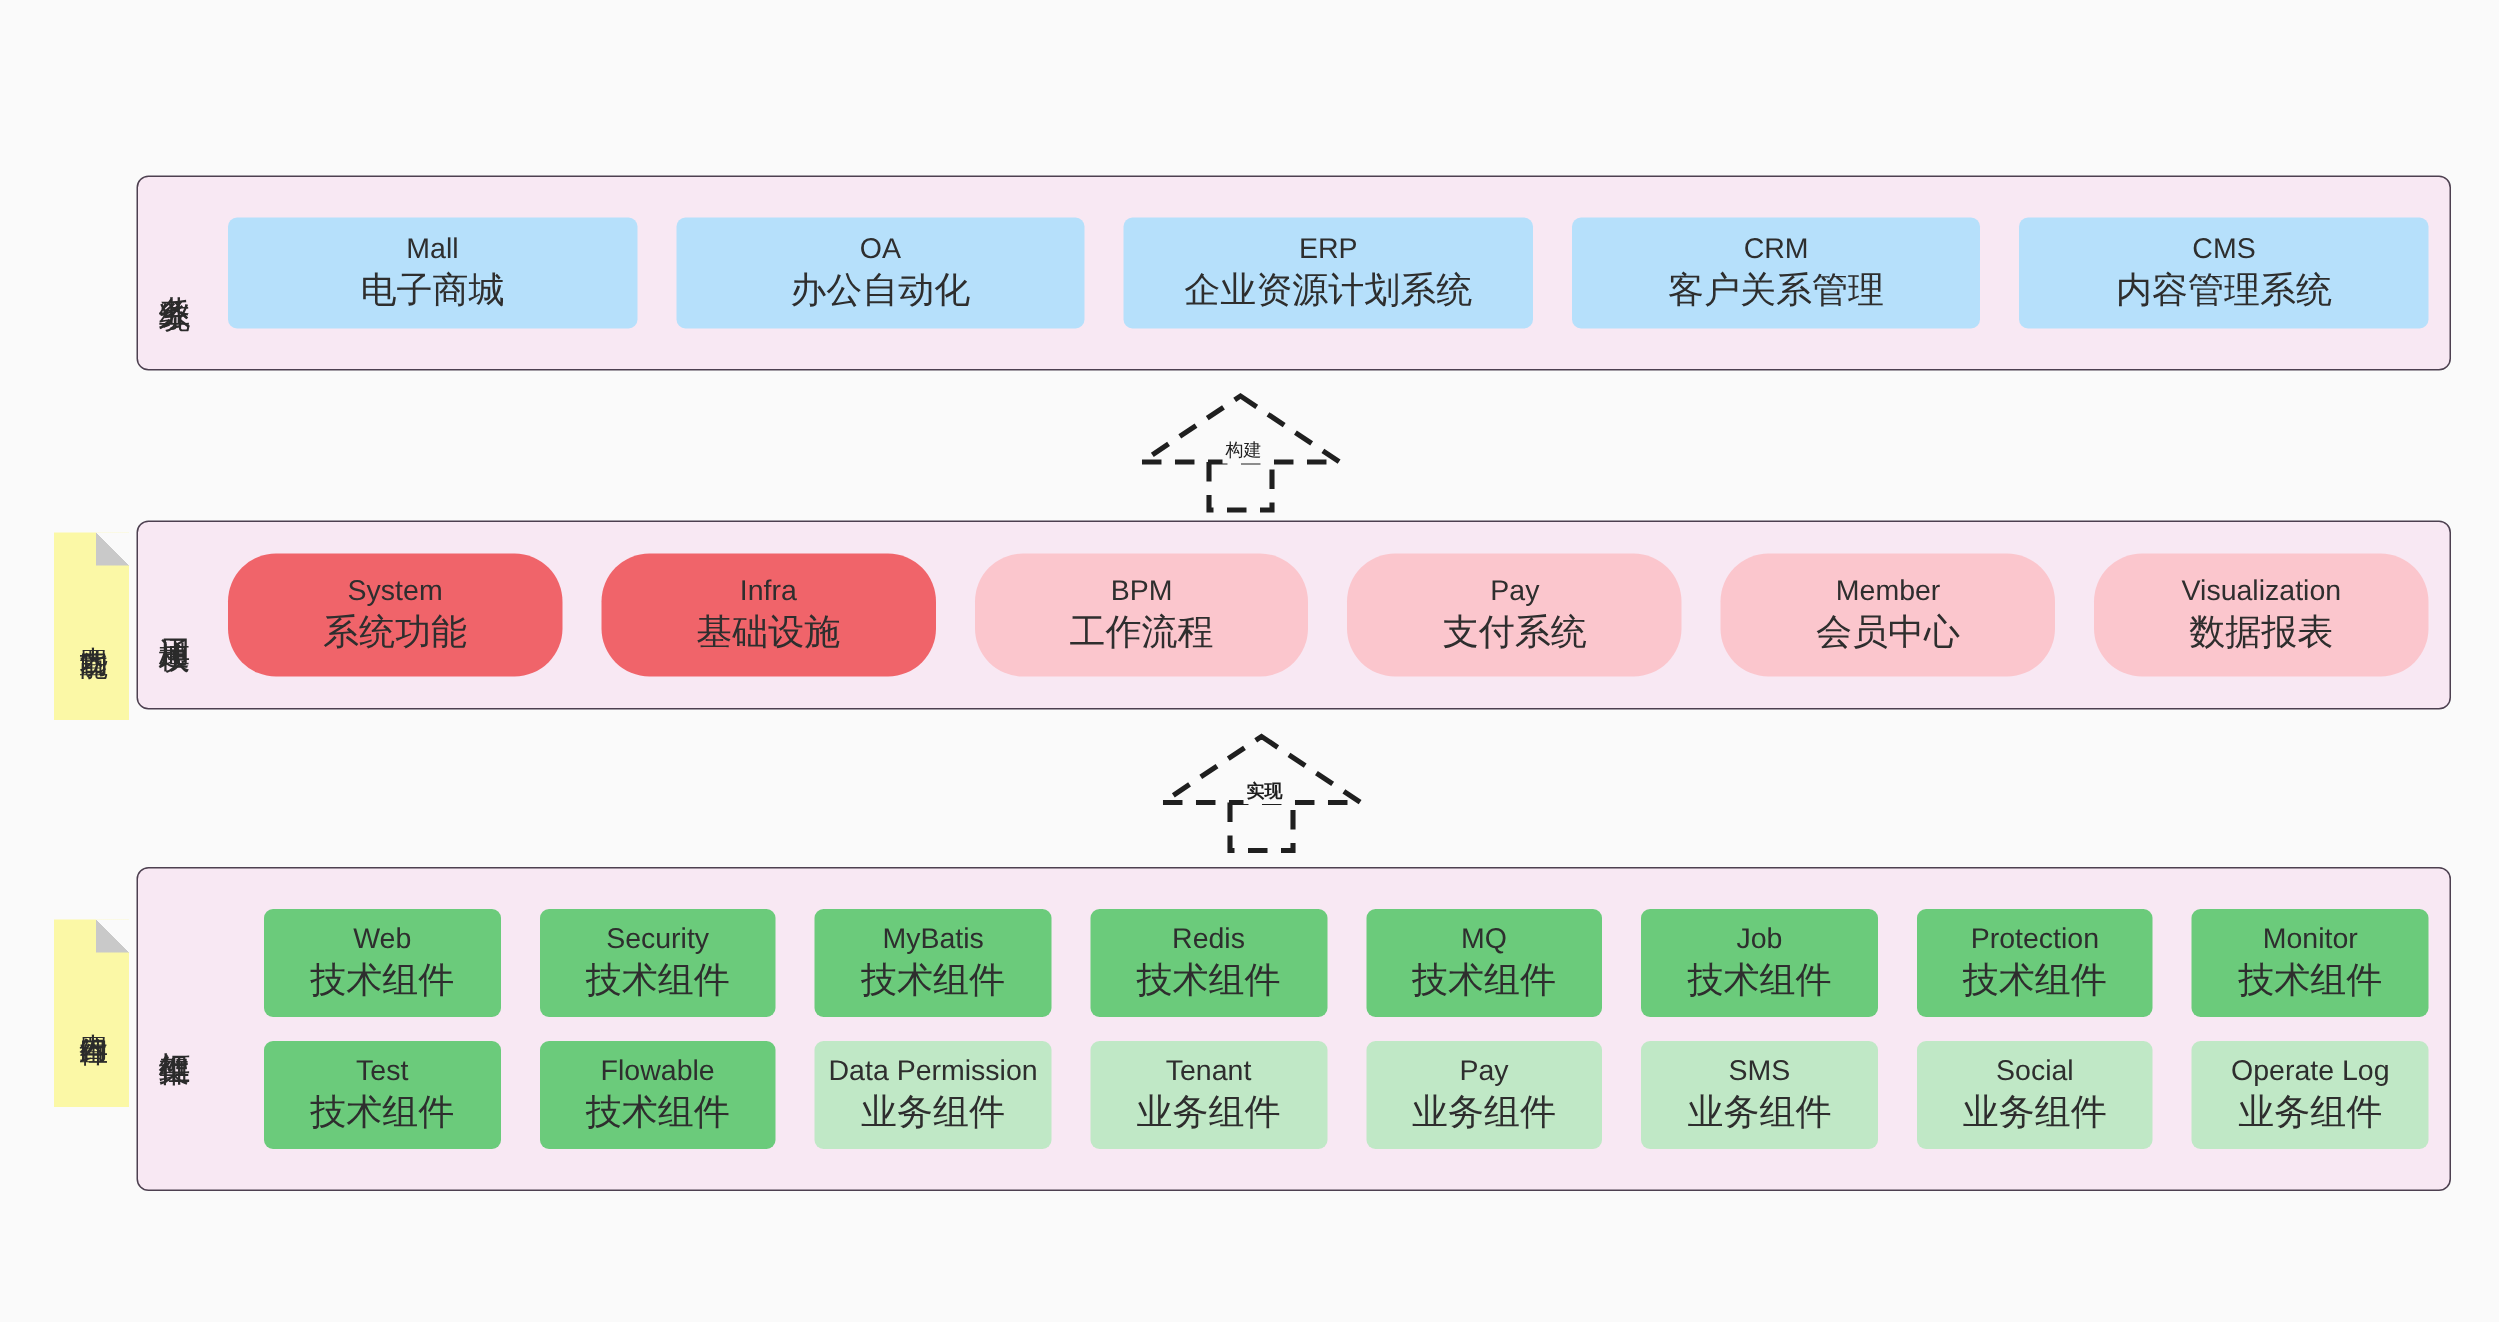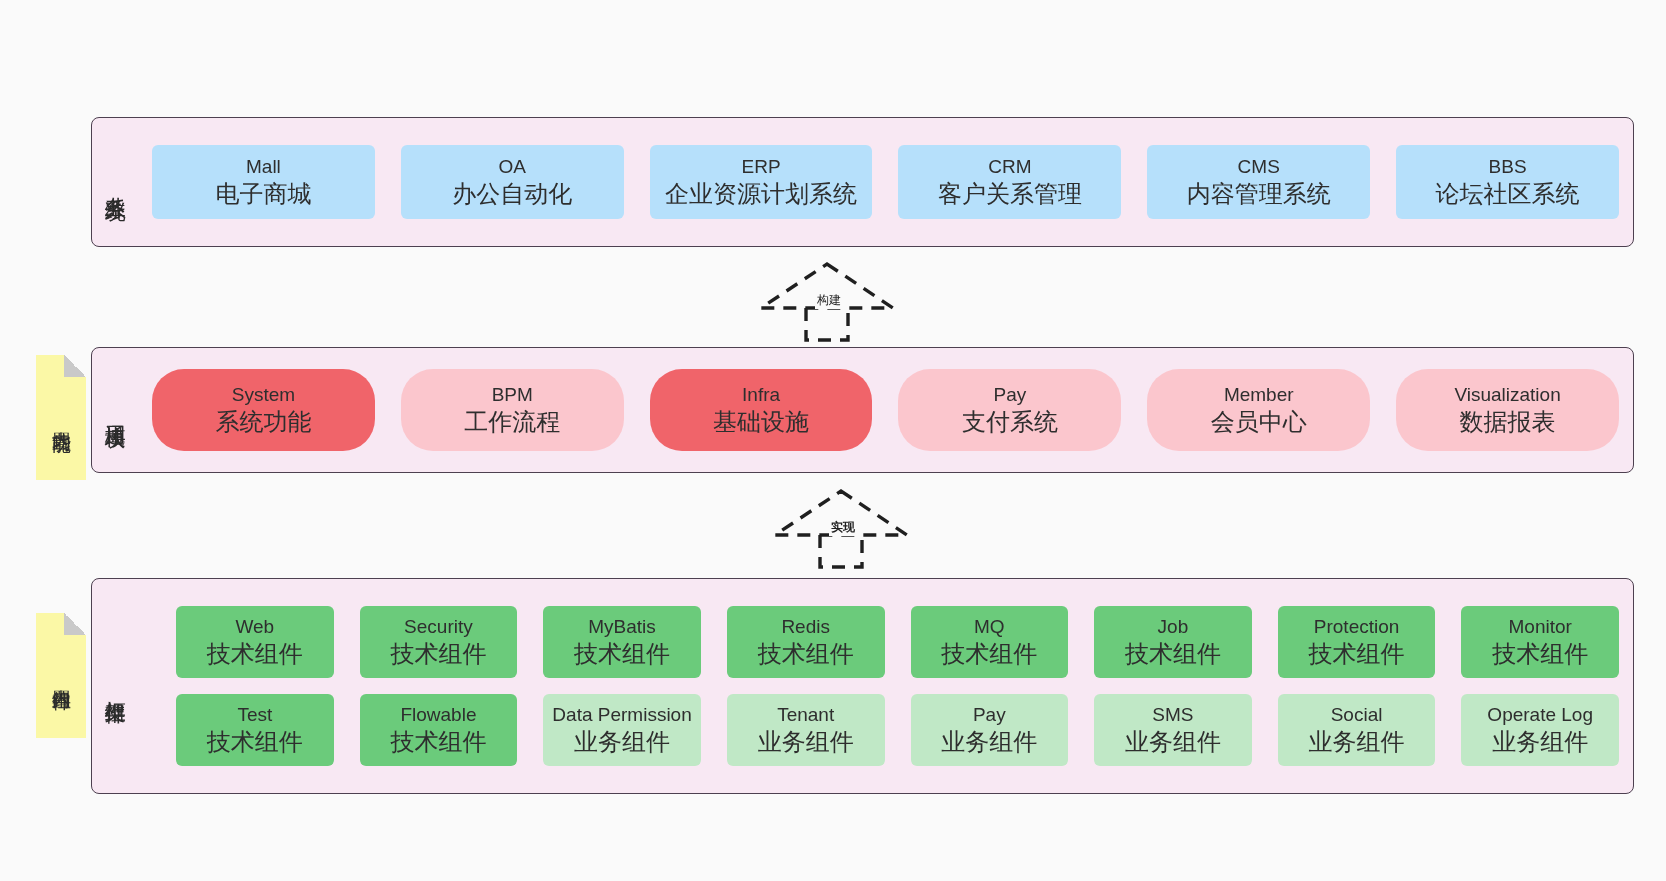--- a/index.html
+++ b/index.html
@@ -144,24 +144,20 @@
             <div class="t2">企业资源计划系统</div>
           </div>
           <div class="card c-blue h-biz">
             <div class="t1">CRM</div>
             <div class="t2">客户关系管理</div>
           </div>
           <div class="card c-blue h-biz">
             <div class="t1">CMS</div>
             <div class="t2">内容管理系统</div>
           </div>
-          <div class="card c-blue h-biz">
-            <div class="t1">BBS</div>
-            <div class="t2">论坛社区系统</div>
-          </div>
         </div>
     </div>
   </div>
 
   <div class="conn" style="left:757px; top:262px; width:140px; height:80px;">
     <svg width="140" height="80" viewBox="0 0 140 80">
       <path d="M70 2 L136 46 L4 46 Z" fill="none" stroke="#1f1f1f" stroke-width="3.4" stroke-dasharray="13 9" stroke-linejoin="miter"></path>
       <path d="M49 46 L49 78 L91 78 L91 46" fill="none" stroke="#1f1f1f" stroke-width="3.4" stroke-dasharray="13 9"></path>
     </svg>
     <span class="conn-label" style="left:58px; top:30px;">构建</span>
@@ -172,27 +168,27 @@
   </div>
 
   <div class="layer" id="layer-module" style="left:91px; top:347px; width:1543px; height:126px;">
     <div class="layer-title">通用模块</div>
     <div class="layer-body">
       <div class="row" id="mod-row">
           <div class="card c-red h-mod">
             <div class="t1">System</div>
             <div class="t2">系统功能</div>
           </div>
-          <div class="card c-pink h-mod">
-            <div class="t1">BPM</div>
-            <div class="t2">工作流程</div>
-          </div>
           <div class="card c-red h-mod">
             <div class="t1">Infra</div>
             <div class="t2">基础设施</div>
+          </div>
+          <div class="card c-pink h-mod">
+            <div class="t1">BPM</div>
+            <div class="t2">工作流程</div>
           </div>
           <div class="card c-pink h-mod">
             <div class="t1">Pay</div>
             <div class="t2">支付系统</div>
           </div>
           <div class="card c-pink h-mod">
             <div class="t1">Member</div>
             <div class="t2">会员中心</div>
           </div>
           <div class="card c-pink h-mod">

